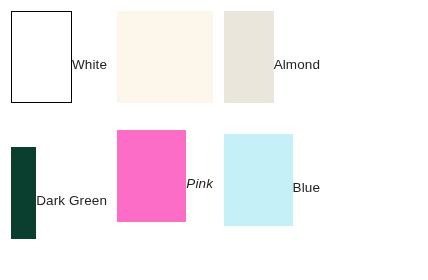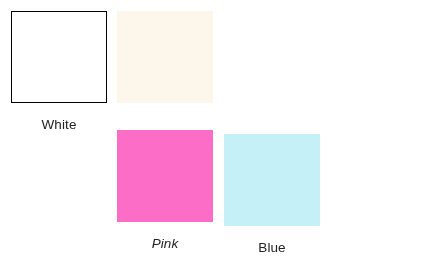--- a/index.html
+++ b/index.html
@@ -18,21 +18,21 @@
   #swatch-grid {
     position: relative;
     width: 428px;
     height: 280px;
   }
 
   .swatch-cell {
     position: absolute;
     width: 96px;
     display: flex;
-    flex-direction: column;
+    flex-direction: row;
     align-items: center;
   }
 
   .swatch-chip {
     width: 96px;
     height: 92px;
     box-sizing: border-box;
     display: block;
   }
 
@@ -55,20 +55,28 @@
 <body>
 
 <div id="swatch-grid">
     <div class="swatch-cell" style="left: 11px; top: 11px;">
       <div class="swatch-chip bordered" style="background-color: rgb(255, 255, 255); border-color: rgb(0, 0, 0);"></div>
       <div class="swatch-label">White</div>
     </div>
     <div class="swatch-cell" style="left: 117px; top: 11px;">
       <div class="swatch-chip" style="background-color: rgb(253, 246, 235);"></div>
     </div>
+    <div class="swatch-cell" style="left: 224px; top: 11px;">
+      <div class="swatch-chip" style="background-color: rgb(234, 230, 220);"></div>
+      <div class="swatch-label">Almond</div>
+    </div>
+    <div class="swatch-cell" style="left: 11px; top: 147px;">
+      <div class="swatch-chip" style="background-color: rgb(10, 62, 46);"></div>
+      <div class="swatch-label">Dark Green</div>
+    </div>
     <div class="swatch-cell" style="left: 117px; top: 130px; font-style: italic;">
       <div class="swatch-chip" style="background-color: rgb(252, 109, 200);"></div>
       <div class="swatch-label">Pink</div>
     </div>
     <div class="swatch-cell" style="left: 224px; top: 134px;">
       <div class="swatch-chip" style="background-color: rgb(197, 240, 247);"></div>
       <div class="swatch-label">Blue</div>
     </div>
   </div>
 

